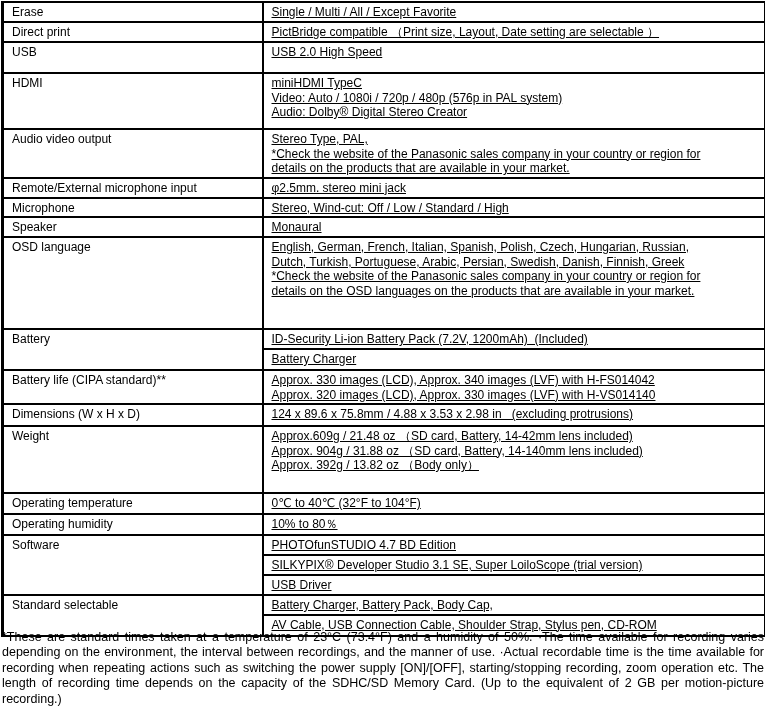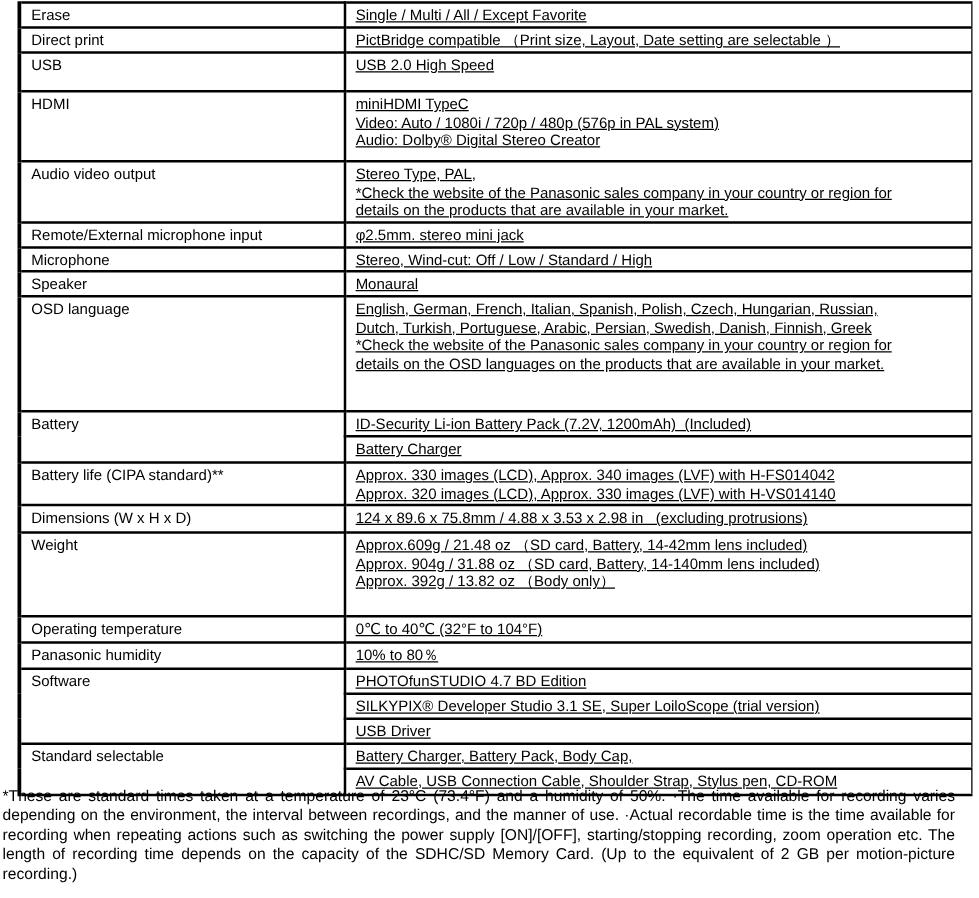--- a/index.html
+++ b/index.html
@@ -14,21 +14,21 @@
   }
   .page {
     width: 783px;
     height: 718px;
     position: relative;
   }
   table.spec {
     border-collapse: collapse;
     table-layout: fixed;
     width: 762px;
-    margin: 1px 0 0 14px;
+    margin: 1px 0 0 1px;
   }
   table.spec col.c-label { width: 260px; }
   table.spec col.c-value { width: 502px; }
   table.spec td {
     border-top: 2px solid #000;
     border-bottom: 2px solid #000;
     vertical-align: top;
     padding: 2px 6px 1px 8px;
     font-size: 12px;
     line-height: 14.5px;
@@ -174,21 +174,21 @@
     </tr>
 
     <tr style="height:21px">
       <td class="lbl">Operating temperature</td>
       <td class="val">
         <div class="ln">0℃ to 40℃ (32°F to 104°F)</div>
       </td>
     </tr>
 
     <tr style="height:21px">
-      <td class="lbl">Panasonic humidity</td>
+      <td class="lbl">Operating humidity</td>
       <td class="val">
         <div class="ln">10% to 80％</div>
       </td>
     </tr>
 
     <tr style="height:20px">
       <td class="lbl" rowspan="3">Software</td>
       <td class="val">
         <div class="ln">PHOTOfunSTUDIO 4.7 BD Edition</div>
       </td>

